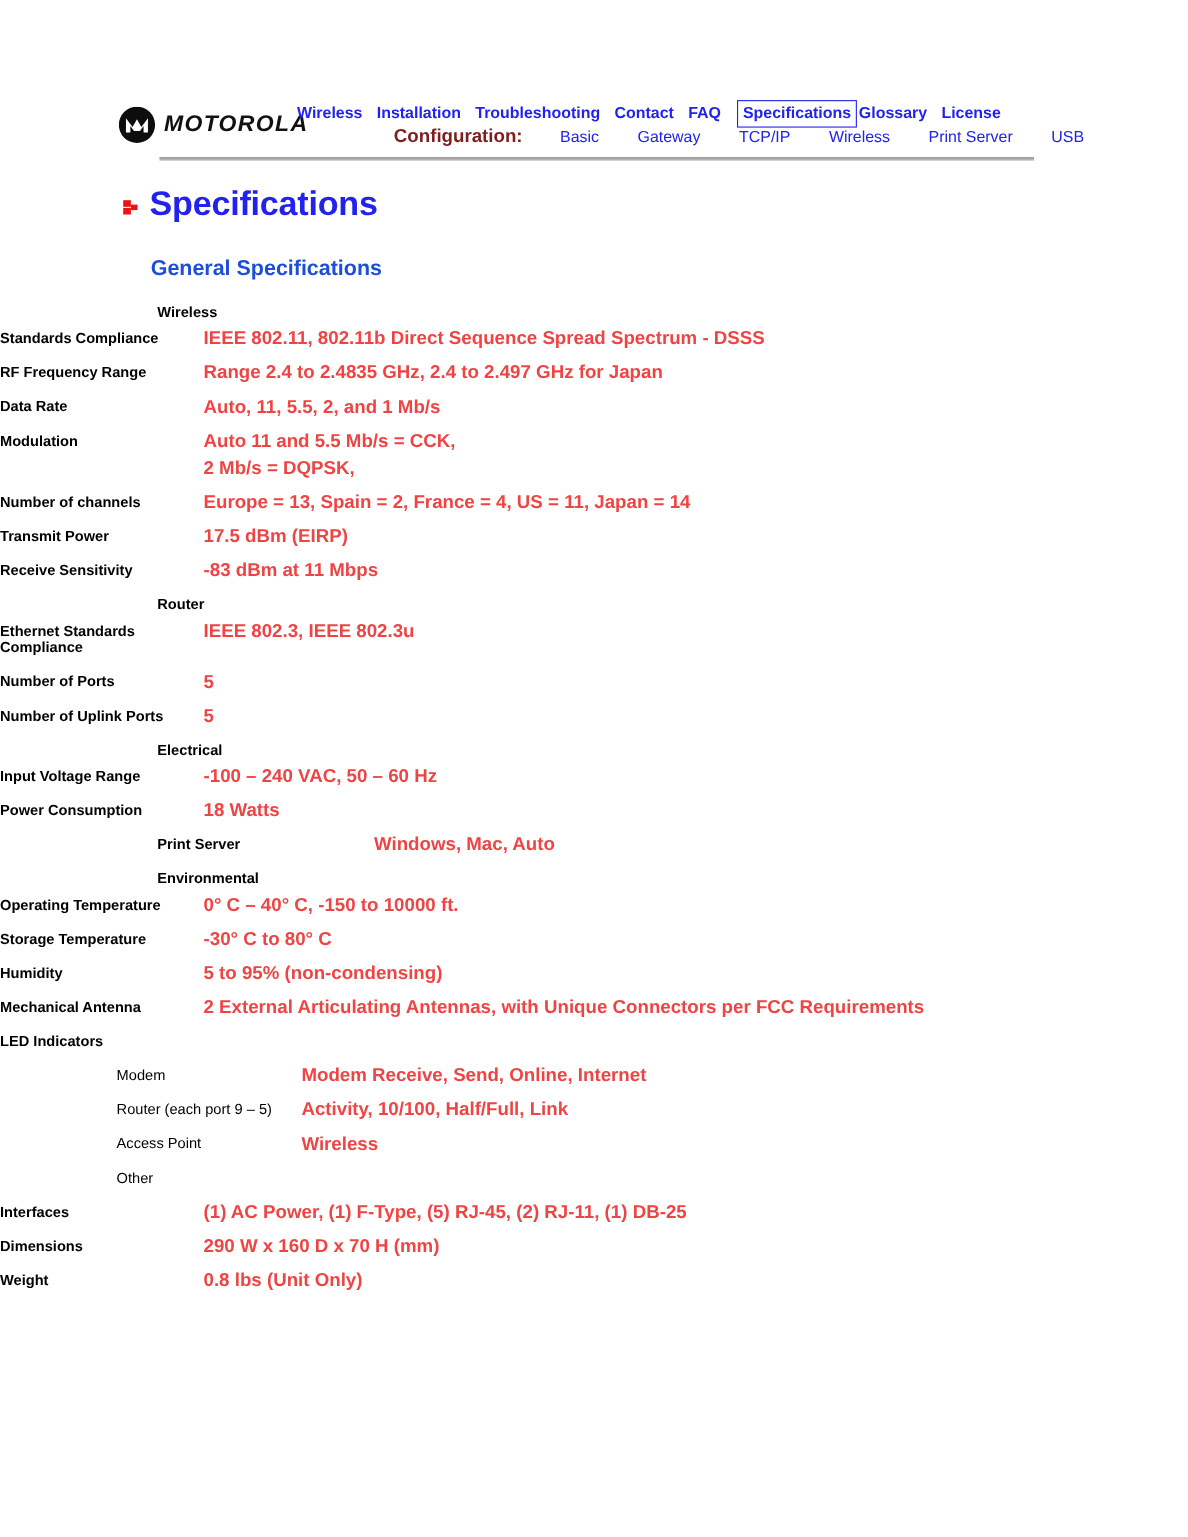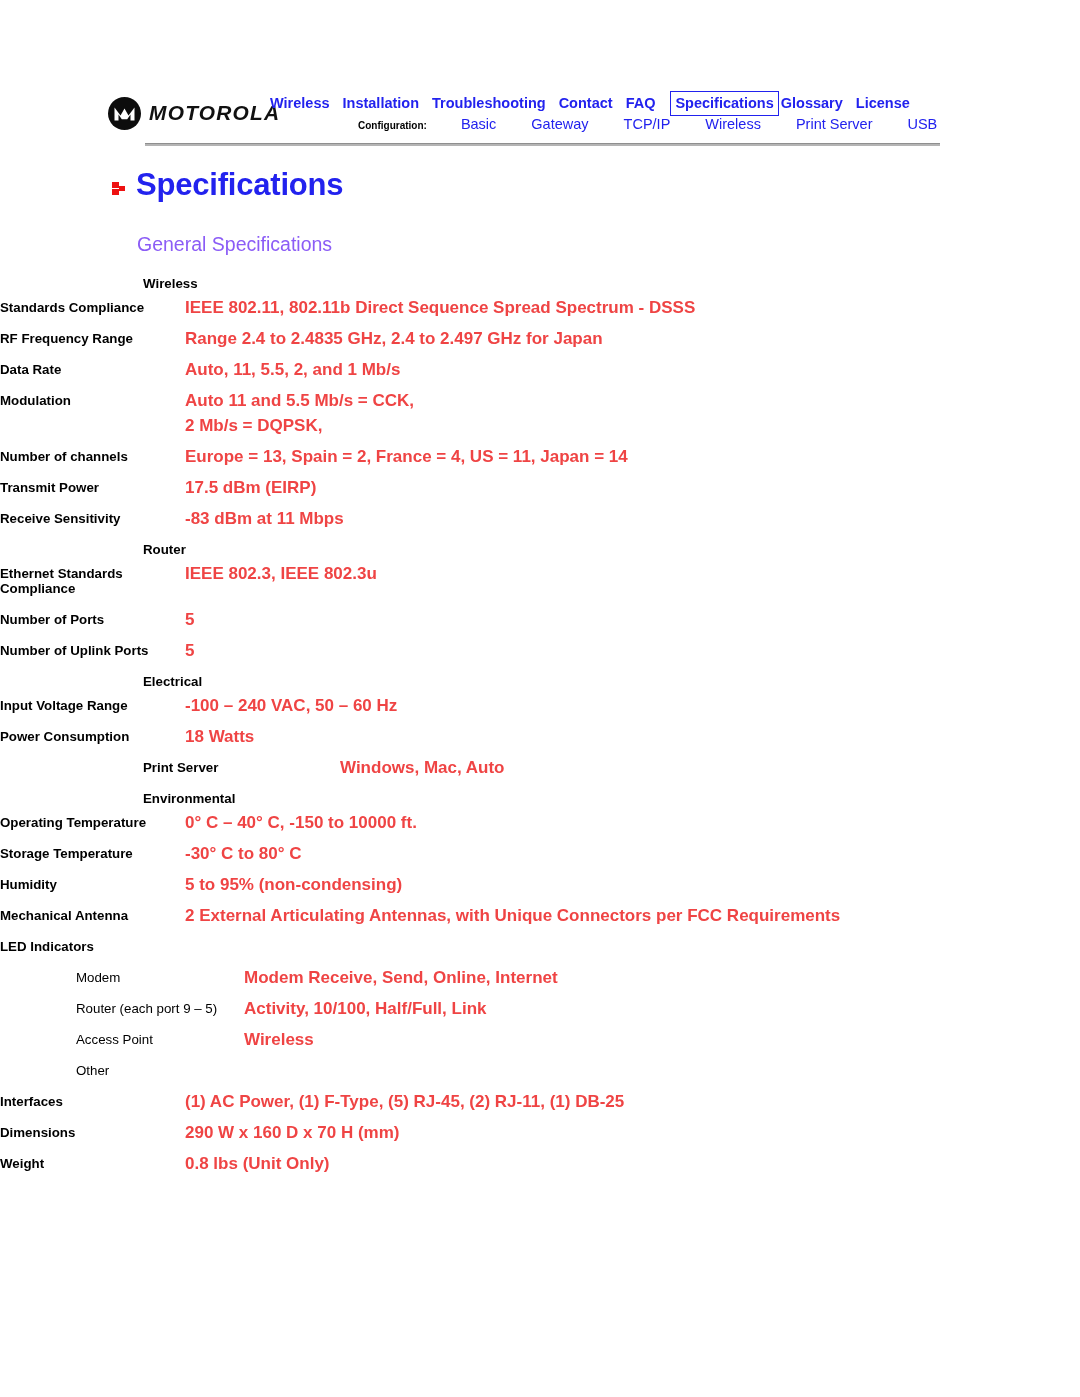--- a/index.html
+++ b/index.html
@@ -80,23 +80,23 @@
     vertical-align: baseline;
   }
   .nav-link.last { margin-right: 0; }
   .nav-link.boxed {
     border: 1.5px solid #2222ee;
     padding: 0px 4px 1px 4px;
     margin-right: 2px;
     margin-left: 2px;
   }
   .nav-sublabel {
-    font-size: 10px;
-    font-weight: bold;
-    color: #000000;
+    font-size: 17px;
+    font-weight: bold;
+    color: #7f1d1d;
     margin-right: 10px;
     display: inline-block;
   }
   .nav-sublink {
     font-size: 14.5px;
     font-weight: normal;
     color: #2222ee;
     text-decoration: none;
     margin-right: 11px;
     display: inline-block;
@@ -145,22 +145,22 @@
     color: #2222ee;
     letter-spacing: -0.2px;
     line-height: 34px;
   }
 
   #section-title {
     position: absolute;
     left: 137px;
     top: 232px;
     font-size: 19.5px;
-    font-weight: normal;
-    color: #8b5cf6;
+    font-weight: bold;
+    color: #1d4ed8;
     line-height: 24px;
   }
 
   
   #spec-table {
     position: absolute;
     left: 0;
     top: 276px;
     width: 1080px;
   }
@@ -190,21 +190,21 @@
   
   .row-section        { margin-bottom: 9px; }
   .row-section .spec-label { font-weight: bold; padding-left: 143px; }
 
   
   .row-item           { margin-bottom: 16px; }
   .row-item .spec-label   { font-weight: bold; width: 185px; flex: 0 0 185px; }
 
   
   .row-sub            { margin-bottom: 16px; }
-  .row-sub .spec-label    { font-weight: normal; padding-left: 76px; width: 168px; flex: 0 0 168px; }
+  .row-sub .spec-label    { font-weight: normal; padding-left: 106px; width: 168px; flex: 0 0 168px; }
 
   
   .spec-value + .spec-value { margin-top: 10px; }
 
   
   #footer {
     position: absolute;
     left: 0;
     top: 1272px;
     width: 1080px;

